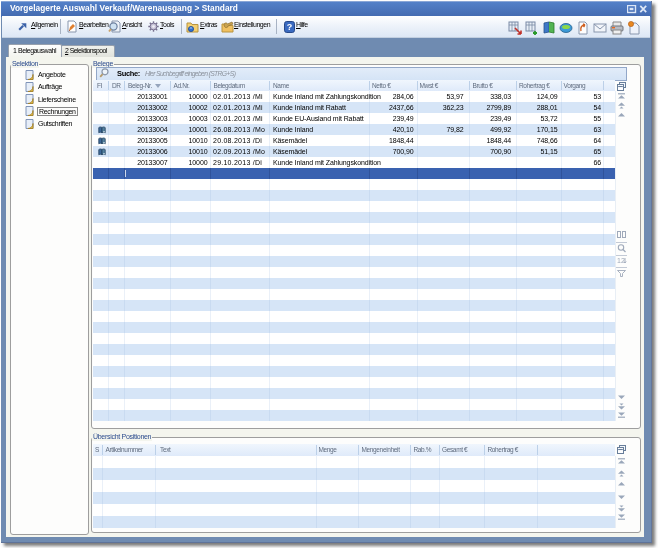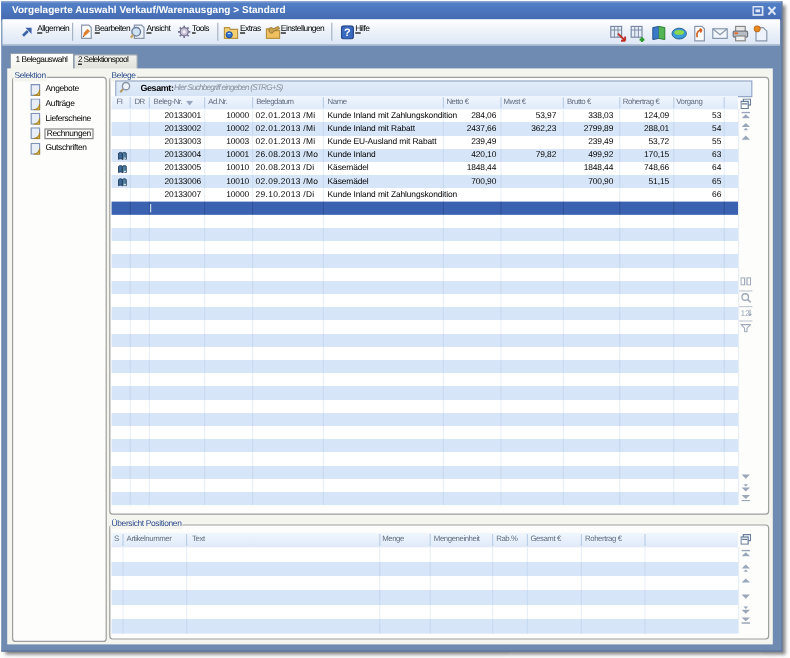--- a/index.html
+++ b/index.html
@@ -141,21 +141,21 @@
 <svg class="a" style="left:25px;top:118.7px" width="9" height="10" viewBox="0 0 9 10">
 <path d="M1 0.5 L8 0.5 L8 9.5 L1 9.5 Z" fill="#e7eef8" stroke="#8094b8" stroke-width="1"></path>
 <path d="M3 9.5 L8 9.5 L8 4.5 C8 7.6 5.5 9.5 3 9.5 Z" fill="#eec33a" stroke="#a8852a" stroke-width="0.9"></path>
   </svg>
 <div class="t" style="left:38px;top:118.2px;font-size:7px;letter-spacing:-0.3px;line-height:11px;">Gutschriften</div>
 <div class="a" style="left:96px;top:67px;width:529px;height:12px;background:linear-gradient(180deg,#e2ecf9,#d5e4f6);border:1px solid #92a7c8;"></div>
 <svg class="a" style="left:99px;top:68px" width="10" height="10" viewBox="0 0 10 10">
 <circle cx="6" cy="3.8" r="3" fill="#eef4fa" stroke="#8a96a8" stroke-width="1.2"></circle>
 <path d="M3.6 6.2 L1.2 8.8" stroke="#b59a6a" stroke-width="1.8"></path>
   </svg>
-<div class="t" style="left:117px;top:67.5px;font-size:7.5px;font-weight:bold;letter-spacing:-0.35px;line-height:11px;">Gesamt:</div>
+<div class="t" style="left:117px;top:67.5px;font-size:7.5px;font-weight:bold;letter-spacing:-0.35px;line-height:11px;">Suche:</div>
 <div class="t" style="left:145px;top:67.5px;font-size:6.8px;font-style:italic;letter-spacing:-0.65px;line-height:11px;color:#8b929c;">Hier Suchbegriff eingeben (STRG+S)</div>
 <div class="a" style="left:93px;top:80px;width:522px;height:11px;background:linear-gradient(180deg,#f0f6fd,#dfeafa);border-bottom:1px solid #c9d8ec;"></div>
 <div class="a" style="left:108px;top:81px;width:1px;height:9px;background:#bcd0e8;"></div>
 <div class="a" style="left:124px;top:81px;width:1px;height:9px;background:#bcd0e8;"></div>
 <div class="a" style="left:170px;top:81px;width:1px;height:9px;background:#bcd0e8;"></div>
 <div class="a" style="left:210px;top:81px;width:1px;height:9px;background:#bcd0e8;"></div>
 <div class="a" style="left:269px;top:81px;width:1px;height:9px;background:#bcd0e8;"></div>
 <div class="a" style="left:369px;top:81px;width:1px;height:9px;background:#bcd0e8;"></div>
 <div class="a" style="left:417px;top:81px;width:1px;height:9px;background:#bcd0e8;"></div>
 <div class="a" style="left:469px;top:81px;width:1px;height:9px;background:#bcd0e8;"></div>

